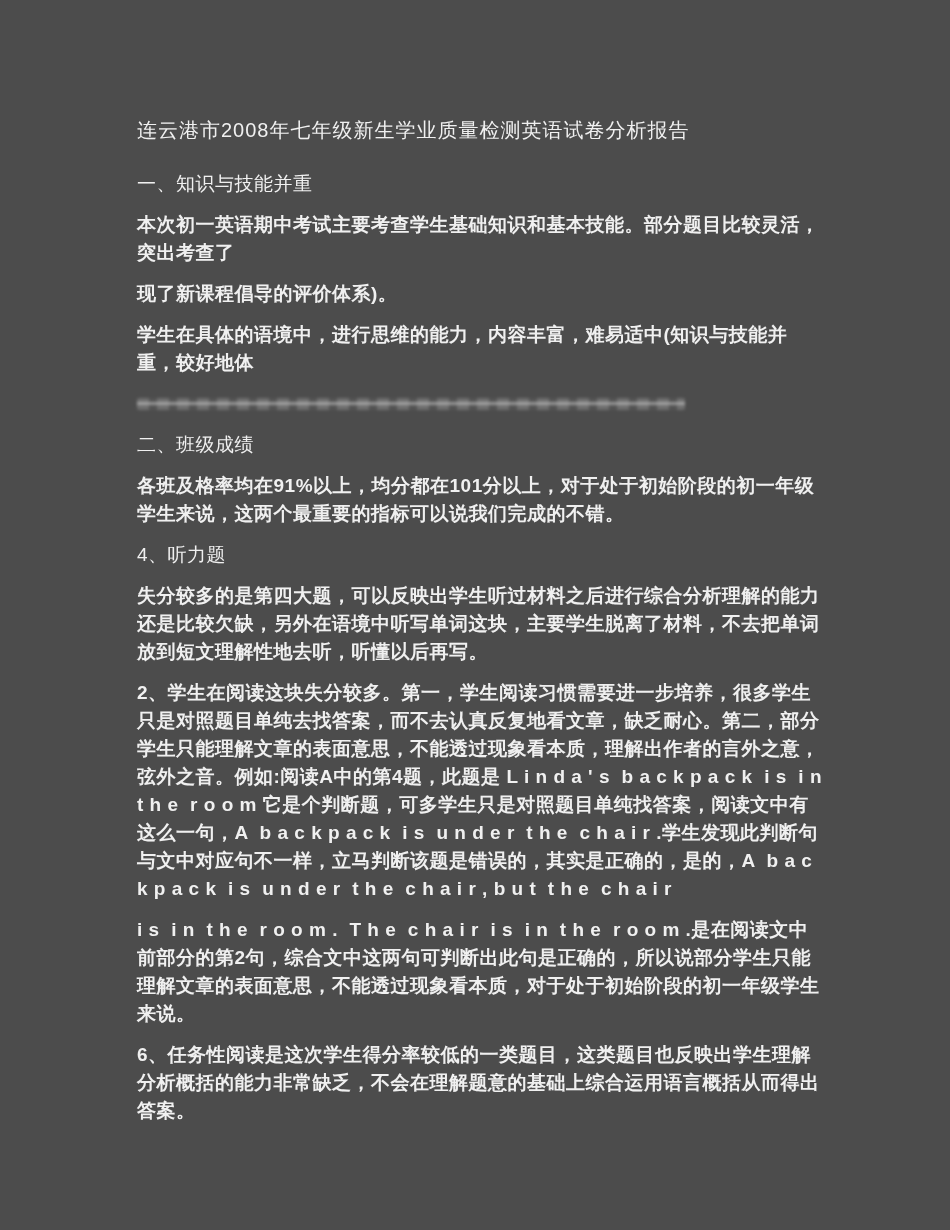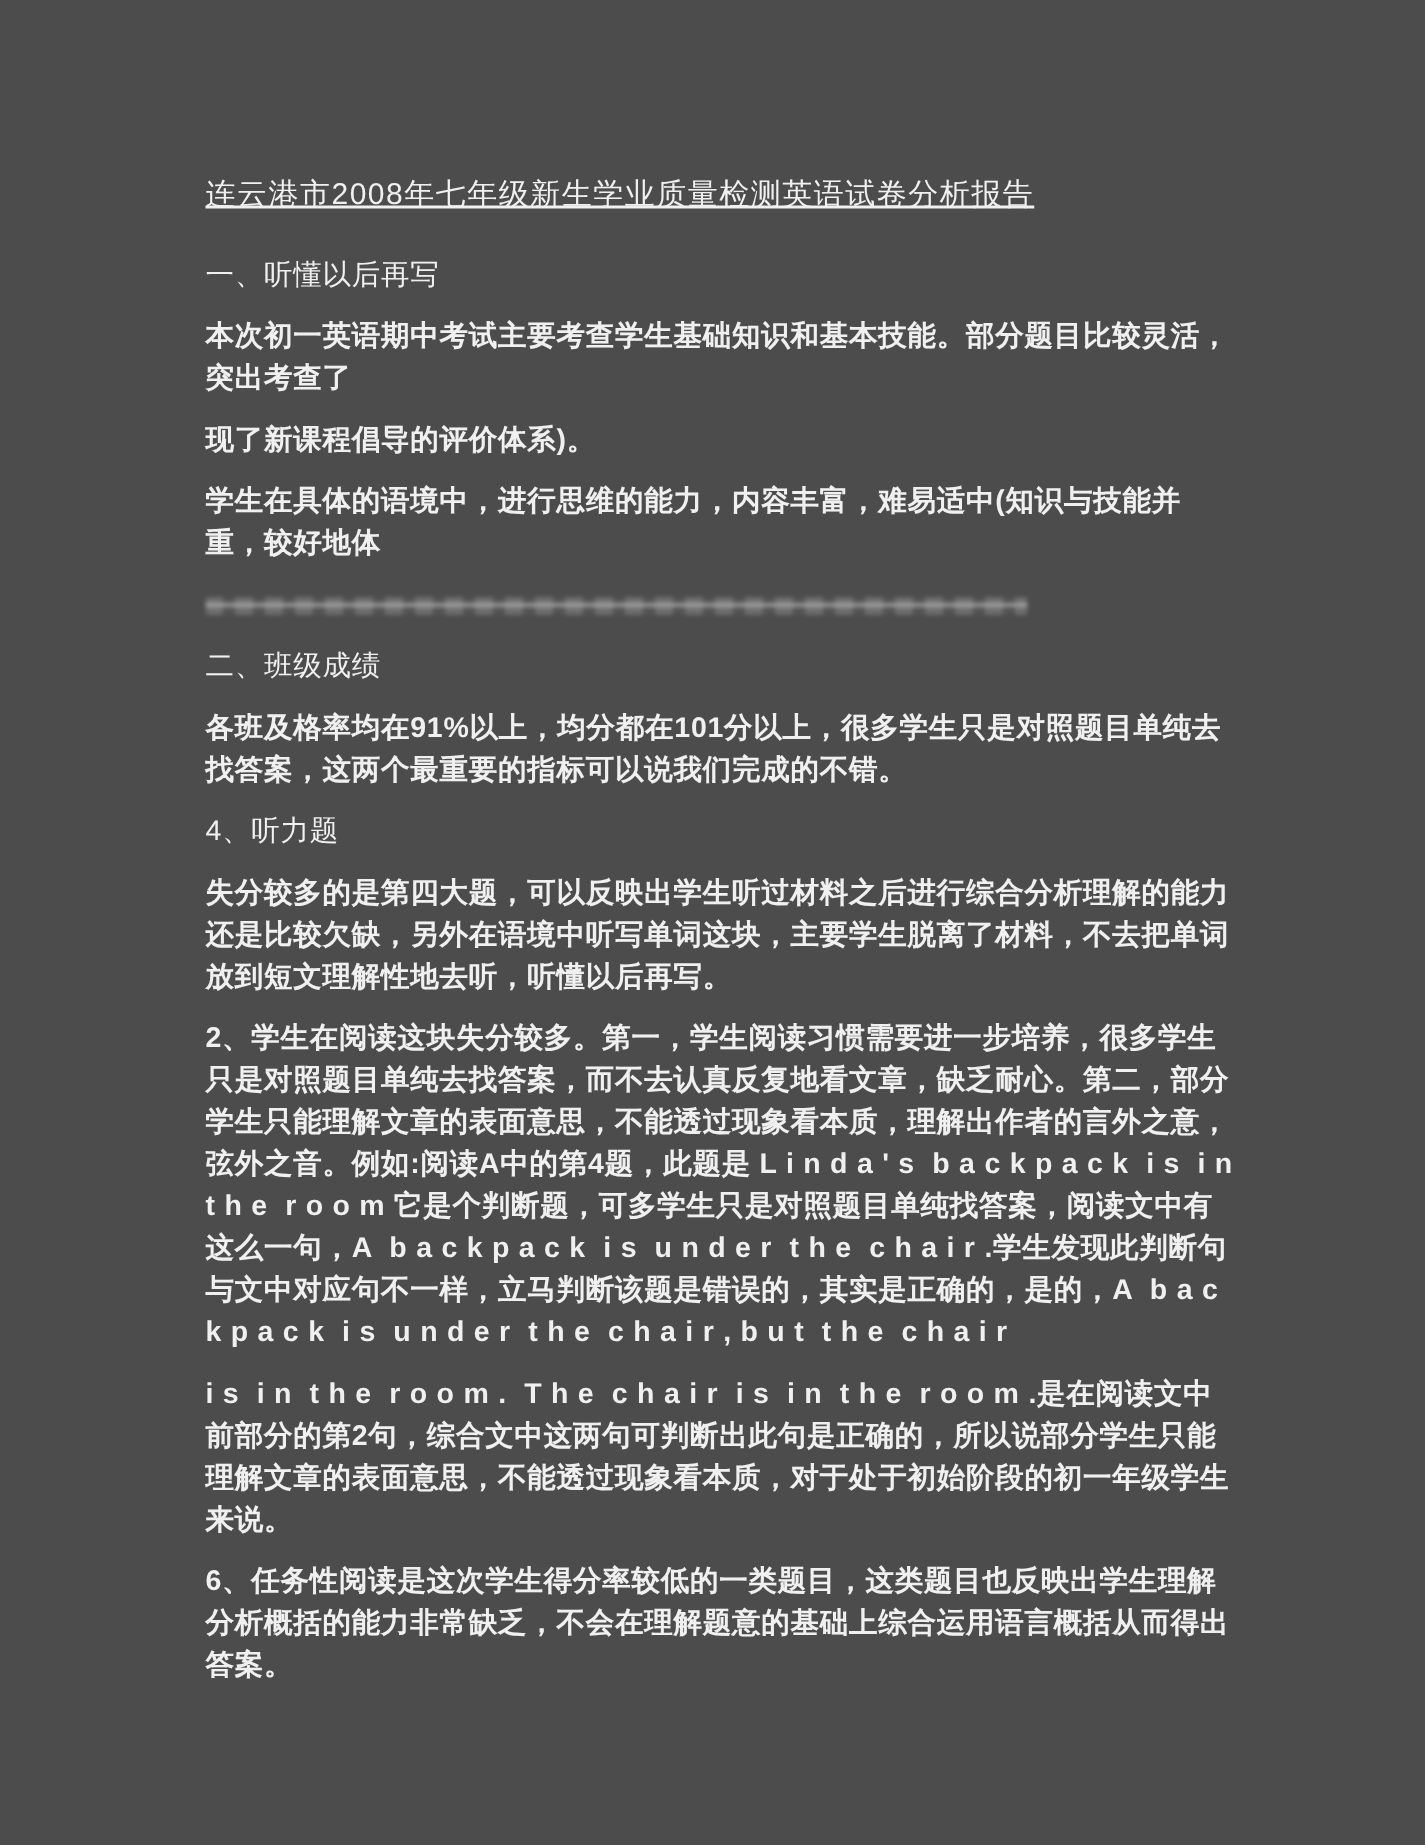--- a/index.html
+++ b/index.html
@@ -15,21 +15,20 @@
     color: #f0f0f0;
     padding: 116px 126px 0 137px;
     overflow: hidden;
   }
   .doc-title {
     font-size: 20px;
     font-weight: 500;
     line-height: 28px;
     letter-spacing: 1px;
     margin-bottom: 26px;
-    text-decoration: underline;
   }
   .heading {
     font-size: 19px;
     font-weight: 400;
     line-height: 28px;
     margin-bottom: 13px;
     letter-spacing: 0.5px;
   }
   .para {
     font-size: 19px;
@@ -62,35 +61,35 @@
     filter: blur(1.5px);
   }
 </style>
 </head>
 <body>
 
 <div class="page">
 
   <h1 class="doc-title">连云港市2008年七年级新生学业质量检测英语试卷分析报告</h1>
 
-  <h2 class="heading">一、听懂以后再写</h2>
+  <h2 class="heading">一、知识与技能并重</h2>
 
   <p class="para">本次初一英语期中考试主要考查学生基础知识和基本技能。部分题目比较灵活，突出考查了</p>
 
   <p class="para">现了新课程倡导的评价体系)。</p>
 
   <p class="para">学生在具体的语境中，进行思维的能力，内容丰富，难易适中(知识与技能并重，较好地体</p>
 
   <div class="redacted-wrap">
     <div class="redacted-bar"></div>
   </div>
 
   <h2 class="heading">二、班级成绩</h2>
 
-  <p class="para">各班及格率均在91%以上，均分都在101分以上，很多学生只是对照题目单纯去找答案，这两个最重要的指标可以说我们完成的不错。</p>
+  <p class="para">各班及格率均在91%以上，均分都在101分以上，对于处于初始阶段的初一年级学生来说，这两个最重要的指标可以说我们完成的不错。</p>
 
 
   <h2 class="heading">4、听力题</h2>
 
   <p class="para">失分较多的是第四大题，可以反映出学生听过材料之后进行综合分析理解的能力还是比较欠缺，另外在语境中听写单词这块，主要学生脱离了材料，不去把单词放到短文理解性地去听，听懂以后再写。</p>
 
   <p class="para">2、学生在阅读这块失分较多。第一，学生阅读习惯需要进一步培养，很多学生只是对照题目单纯去找答案，而不去认真反复地看文章，缺乏耐心。第二，部分学生只能理解文章的表面意思，不能透过现象看本质，理解出作者的言外之意，弦外之音。例如:阅读A中的第4题，此题是 L i n d a ' s  b a c k p a c k  i s  i n  t h e  r o o m 它是个判断题，可多学生只是对照题目单纯找答案，阅读文中有这么一句，A  b a c k p a c k  i s  u n d e r  t h e  c h a i r .学生发现此判断句与文中对应句不一样，立马判断该题是错误的，其实是正确的，是的，A  b a c k p a c k  i s  u n d e r  t h e  c h a i r , b u t  t h e  c h a i r</p>
 
   <p class="para">i s  i n  t h e  r o o m .  T h e  c h a i r  i s  i n  t h e  r o o m .是在阅读文中前部分的第2句，综合文中这两句可判断出此句是正确的，所以说部分学生只能理解文章的表面意思，不能透过现象看本质，对于处于初始阶段的初一年级学生来说。</p>
 

